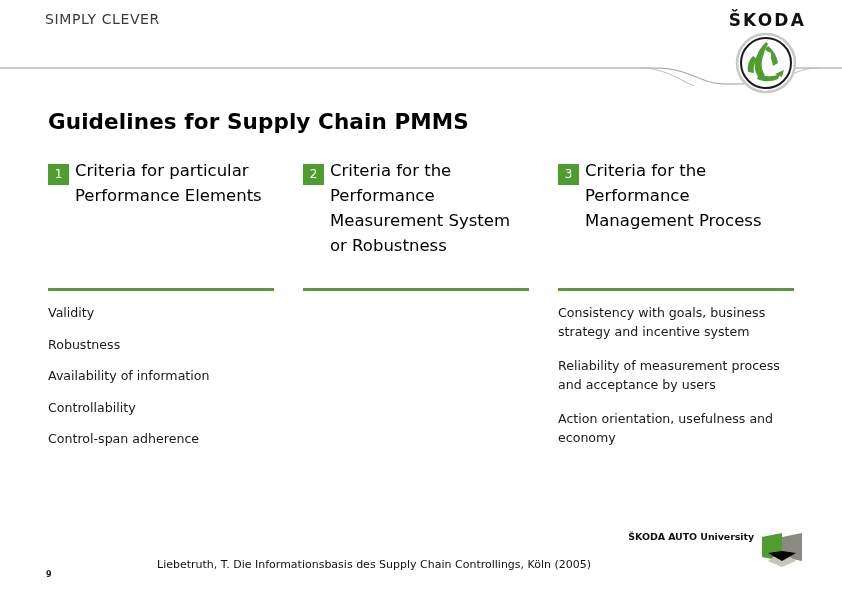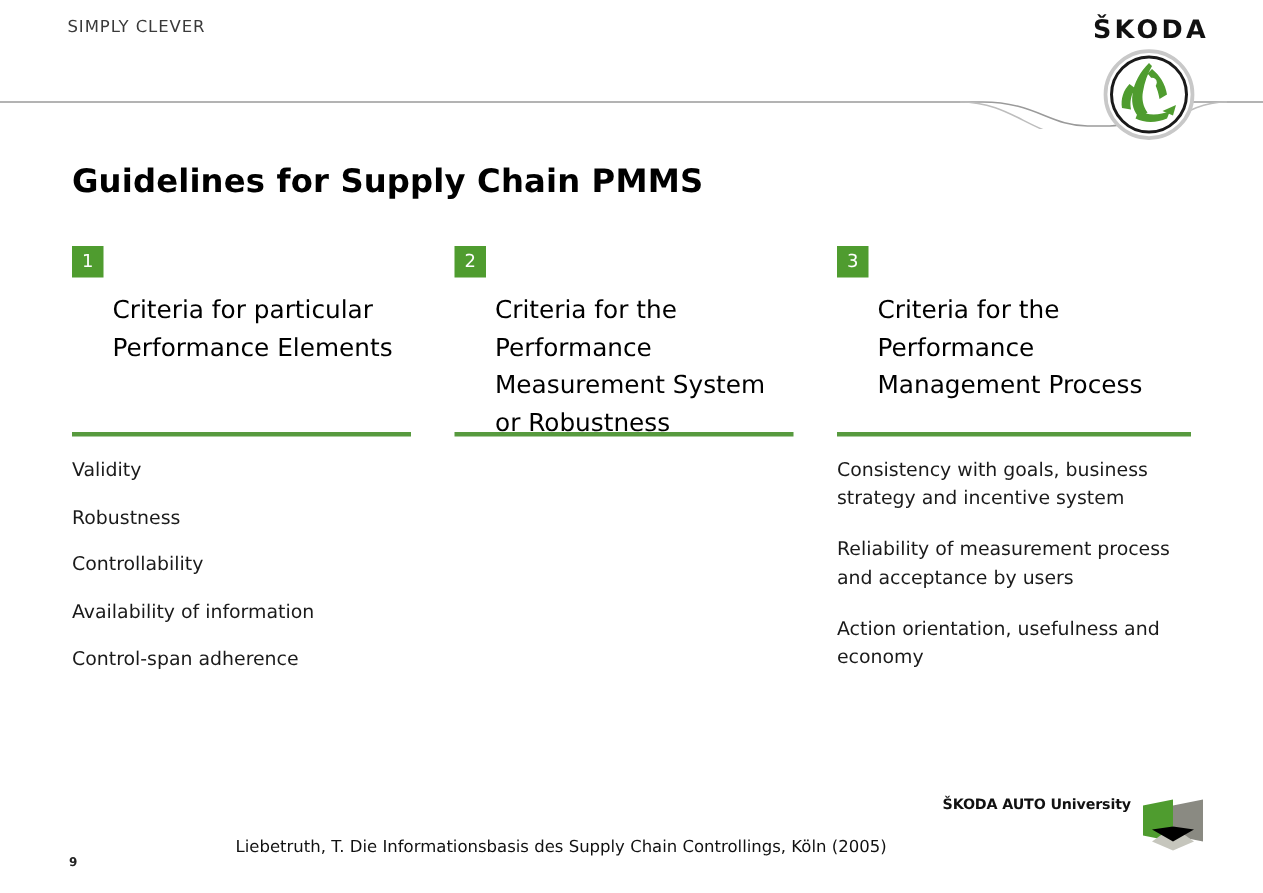--- a/index.html
+++ b/index.html
@@ -23,21 +23,21 @@
     left: 0;
     top: 0;
     width: 842px;
     height: 78px;
   }
   .tagline {
     position: absolute;
     left: 45px;
     top: 11px;
     font-family: "DejaVu Sans", sans-serif;
-    font-size: 11px;
+    font-size: 14px;
     letter-spacing: 0.6px;
     color: #3a3a3a;
     font-weight: 400;
     white-space: nowrap;
   }
   .brand-wordmark {
     position: absolute;
     right: 36px;
     top: 10px;
     font-family: "DejaVu Sans", sans-serif;
@@ -114,21 +114,20 @@
     text-align: center;
     margin-top: 6px;
     margin-right: 6px;
   }
   .col-heading {
     font-family: "DejaVu Sans", sans-serif;
     font-size: 16.5px;
     line-height: 25px;
     color: #000000;
     font-weight: 400;
-    margin-top: 36px;
   }
 
   .col-divider {
     position: absolute;
     left: 0;
     top: 130px;
     width: 100%;
     height: 3px;
     background: #579a3e;
   }
@@ -222,22 +221,22 @@
 
   <div class="column">
     <div class="col-head">
       <div class="col-badge">1</div>
       <div class="col-heading">Criteria for particular Performance Elements</div>
     </div>
     <div class="col-divider"></div>
     <div class="col-body">
       <div class="col-item">Validity</div>
       <div class="col-item">Robustness</div>
+      <div class="col-item">Availability of information</div>
       <div class="col-item">Controllability</div>
-      <div class="col-item">Availability of information</div>
       <div class="col-item">Control-span adherence</div>
     </div>
   </div>
 
   <div class="column">
     <div class="col-head">
       <div class="col-badge">2</div>
       <div class="col-heading">Criteria for the Performance Measurement System or Robustness</div>
     </div>
     <div class="col-divider"></div>

